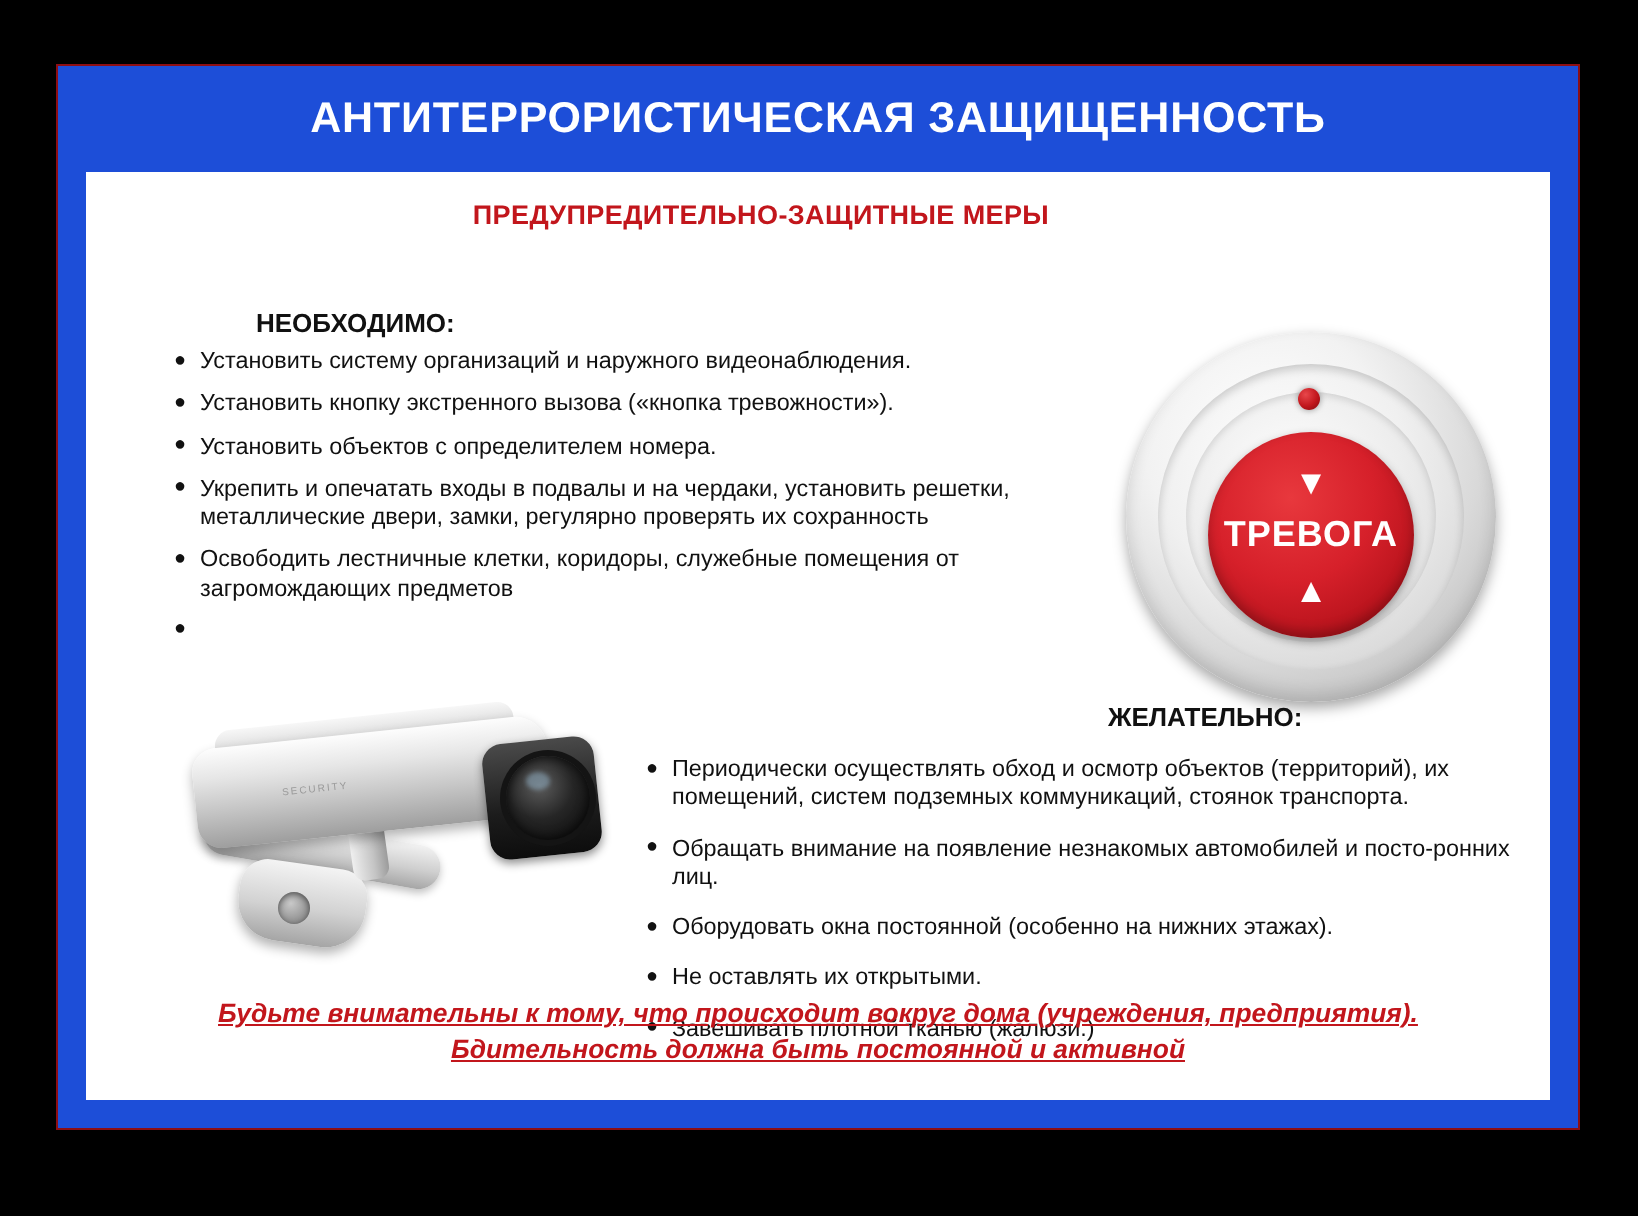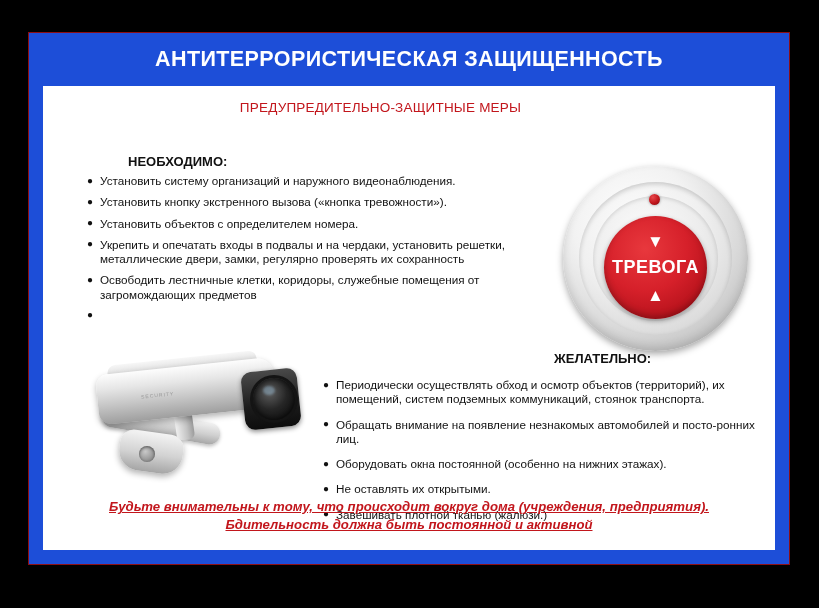--- a/index.html
+++ b/index.html
@@ -49,21 +49,21 @@
     background: #ffffff;
   }
   .subtitle {
     position: absolute;
     left: 0;
     top: 14px;
     width: 675px;
     text-align: center;
     color: #c2161c;
     font-size: 13.5px;
-    font-weight: normal;
+    font-weight: bold;
     letter-spacing: 0.2px;
   }
   .section-head {
     position: absolute;
     color: #111111;
     font-size: 13px;
     font-weight: bold;
     margin-left: 41px;
   }
   #necessary-head { left: 44px; top: 68px; }

